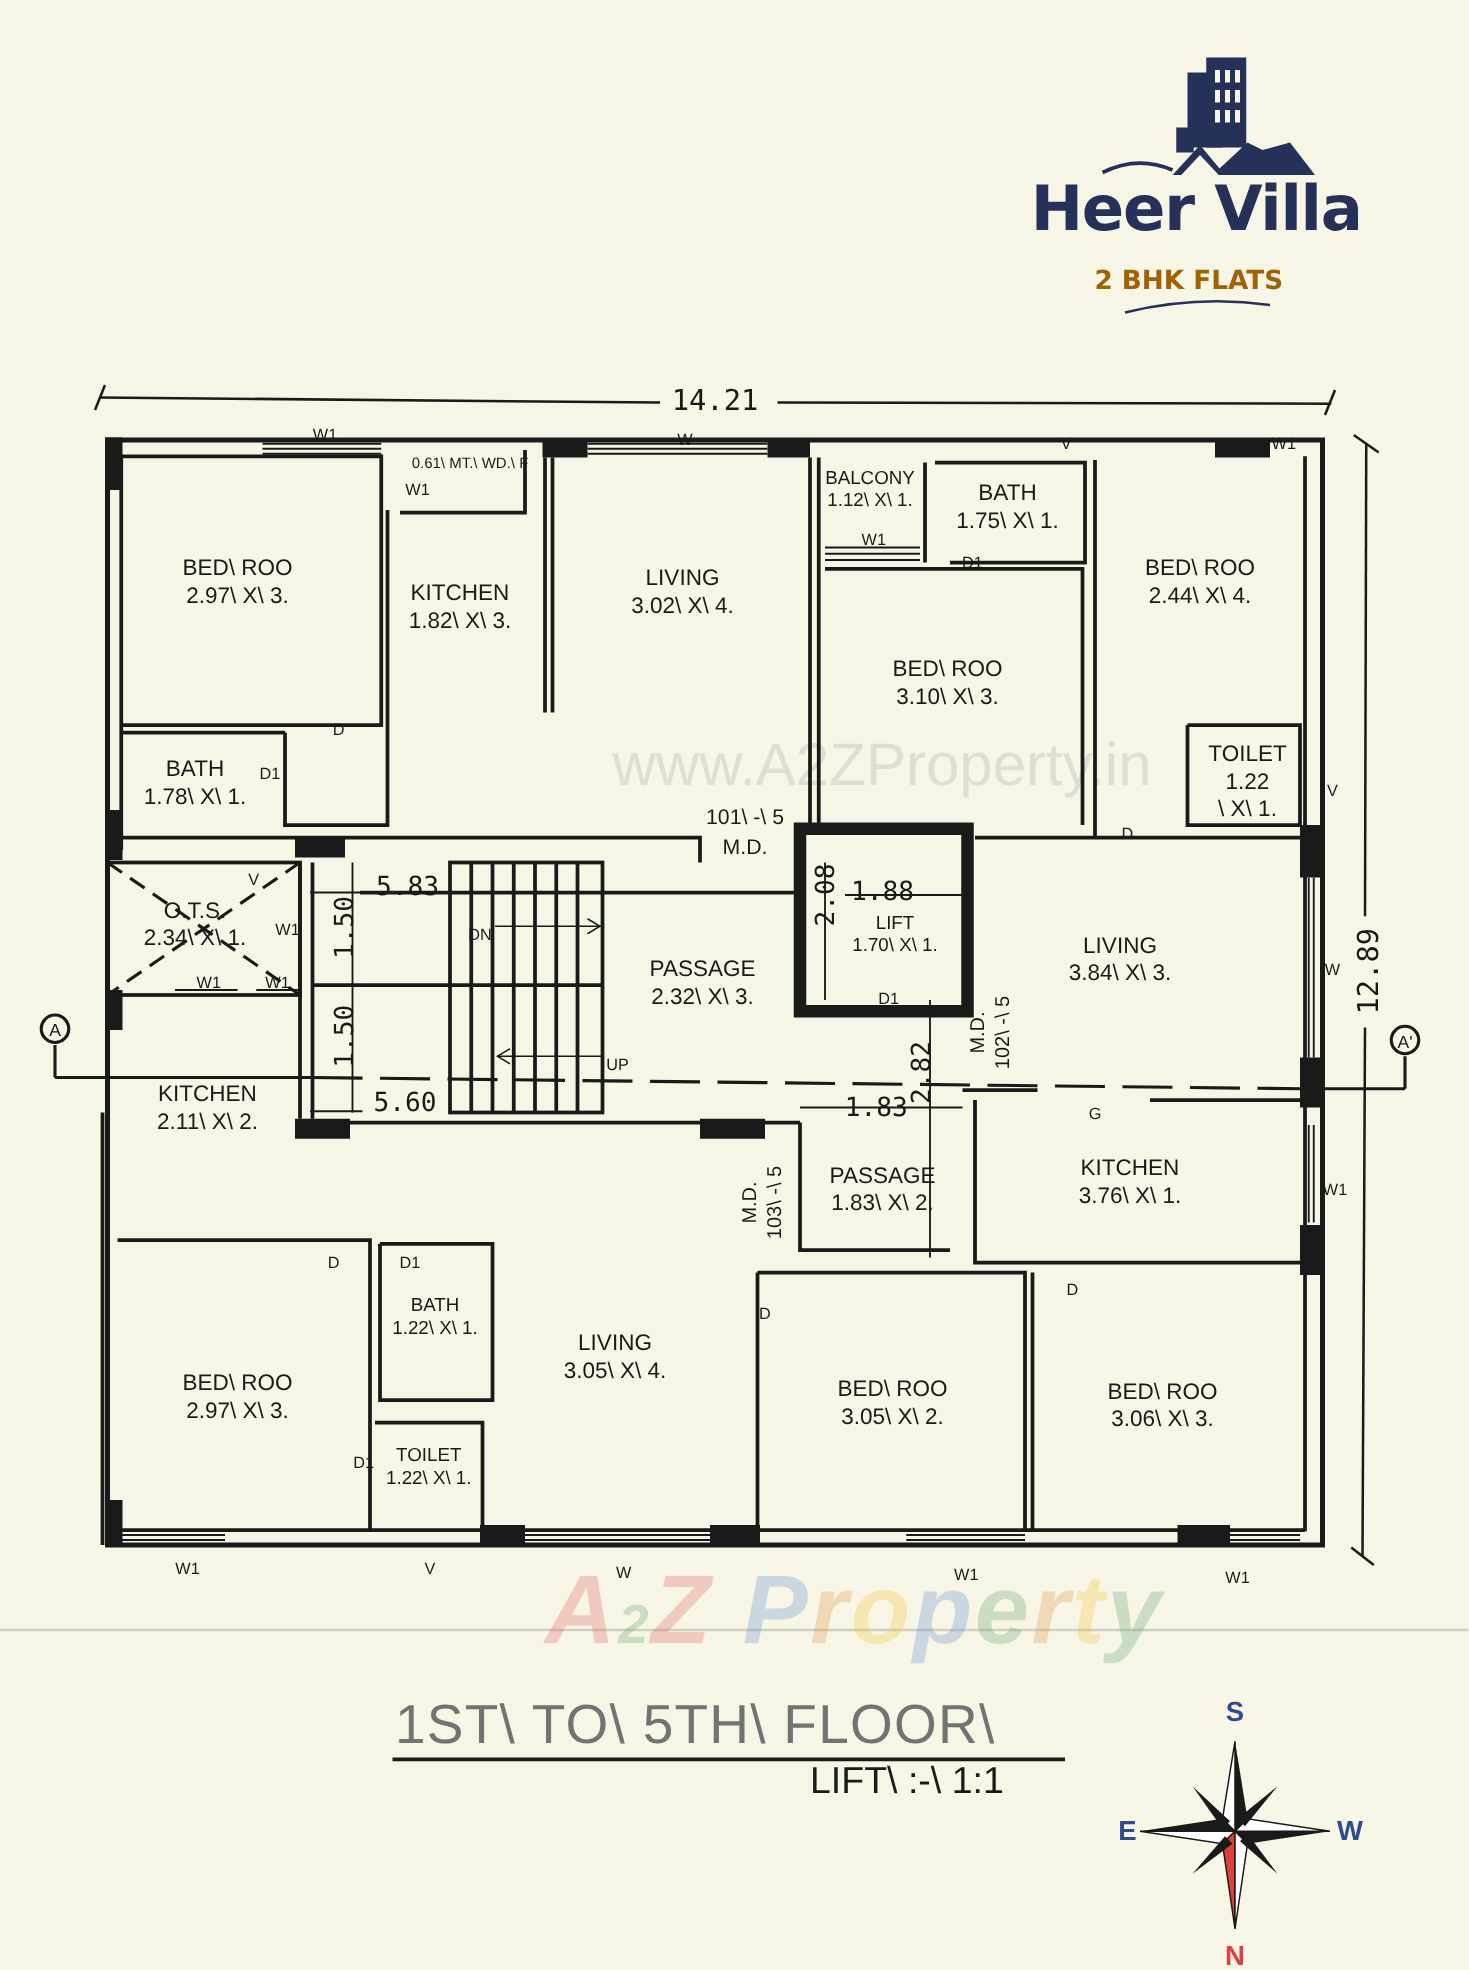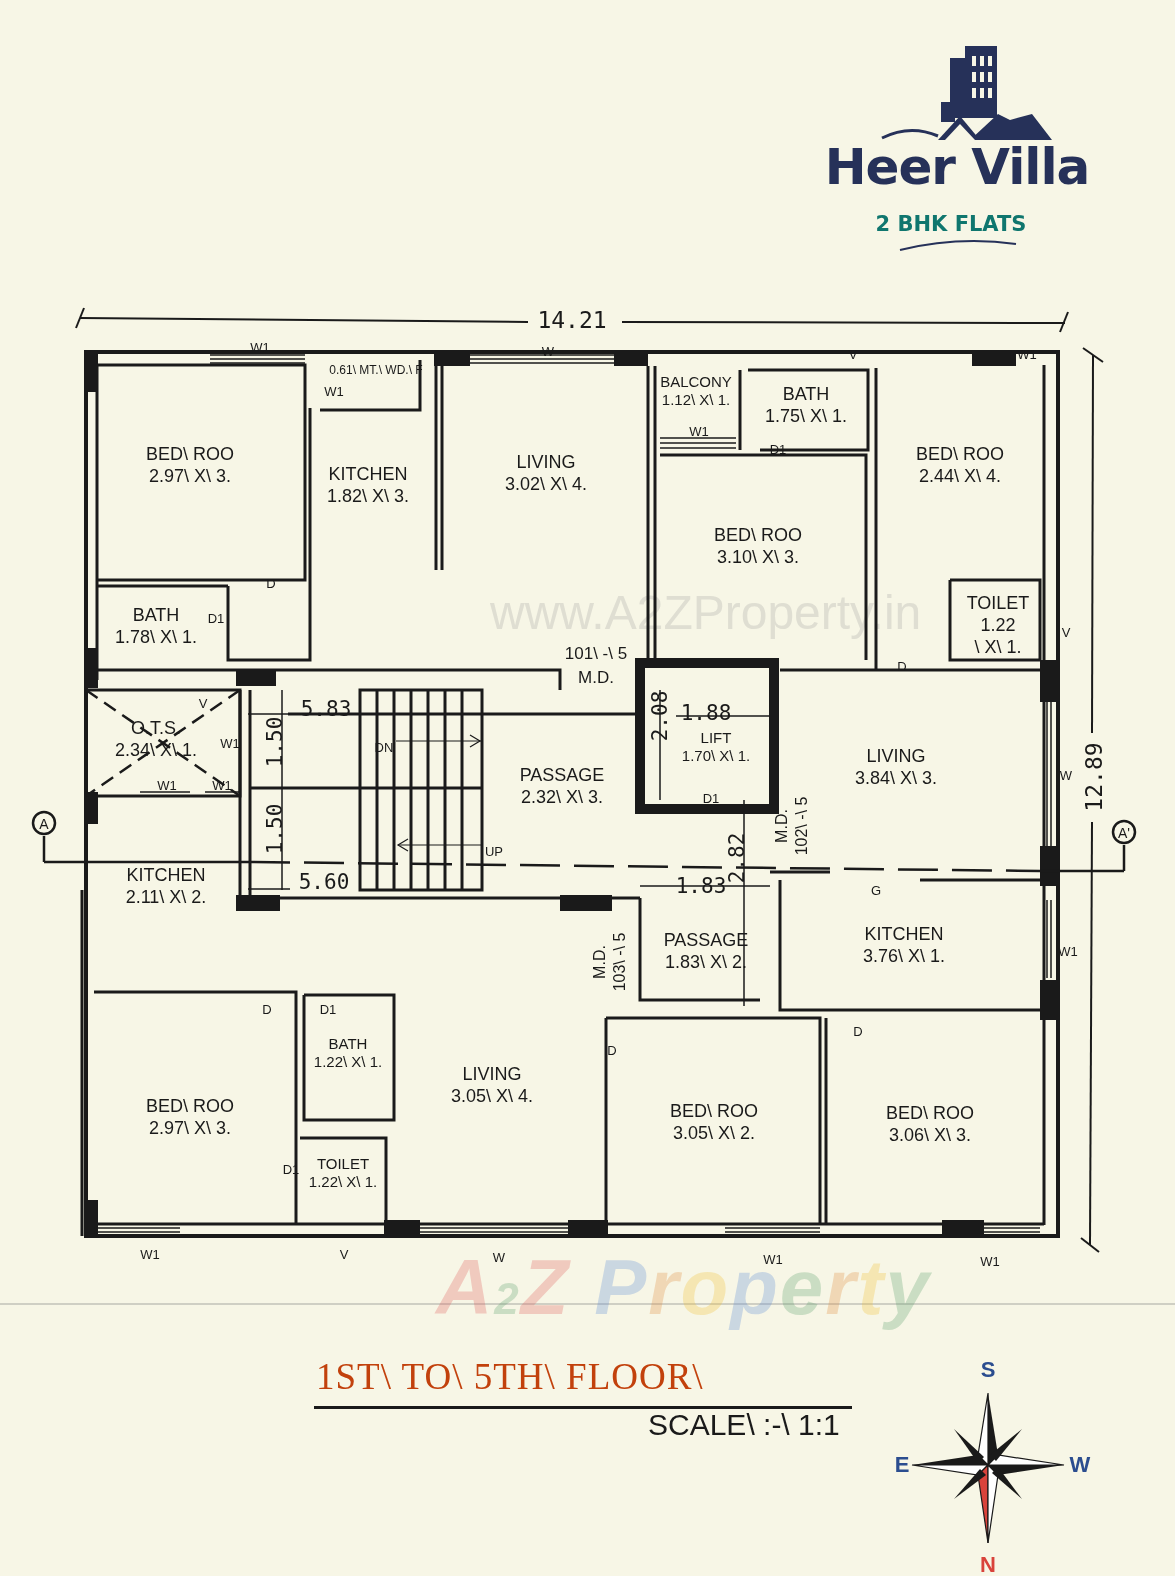--- a/index.html
+++ b/index.html
@@ -10,28 +10,28 @@
     position:relative;
   }
   #logo { position:absolute; left:820px; top:0px; width:280px; height:220px;margin-top:40px; }
   #logo .title {
     position:absolute; left:2px; top:98px; width:270px; text-align:center;
     font-family:"DejaVu Sans", sans-serif; font-weight:bold; font-size:50px; color:#263159;
     letter-spacing:-1px;
   }
   #logo .sub {
     position:absolute; left:0; top:172px; width:262px; text-align:center;
-    font-family:"DejaVu Sans", sans-serif; font-weight:bold; font-size:21px; color:#0f766e;
+    font-family:"DejaVu Sans", sans-serif; font-weight:bold; font-size:21px; color:#a16207;
   }
   #plan { position:absolute; left:0; top:0; }
   .lbl { font-family:"Liberation Sans", sans-serif; fill:#1a1a1a; }
   .dim { font-family:"DejaVu Sans Mono", monospace; fill:#1a1a1a; }
   #floor-title {
     position:absolute; left:316px; top:1355px;
-    font-family:Liberation Serif, serif; font-size:37px; color:#c2410c;
+    font-family:Liberation Sans, sans-serif; font-size:44px; color:#737373;
     letter-spacing:1px;
   }
   #floor-rule { position:absolute; left:314px; top:1406px; width:538px; height:3px; background:#1a1a1a; }
   #scale-text {
     position:absolute; left:648px; top:1408px;
     font-family:"Liberation Sans", sans-serif; font-size:30px; color:#1a1a1a;
   }
   #sep-line { position:absolute; left:0; top:1303px; width:1175px; height:2px; background:#cfcfc4; }
   #watermark-mid {
     position:absolute; left:490px; top:585px; font-size:48px; color:rgba(150,150,150,0.25);
@@ -342,21 +342,21 @@
     </g>
 </svg>
 
 <div id="watermark-bottom">
   <span style="color:#e05a5a">A</span><span style="color:#5aa06a;font-size:44px">2</span><span style="color:#e05a5a">Z</span>
   <span style="color:#5a8ad6">P</span><span style="color:#e08a3a">r</span><span style="color:#f0c030">o</span><span style="color:#5a8ad6">p</span><span style="color:#5aa06a">e</span><span style="color:#e08a3a">r</span><span style="color:#f0c030">t</span><span style="color:#5aa06a">y</span>
 </div>
 
 <div id="floor-title">1ST\ TO\ 5TH\ FLOOR\</div>
 <div id="floor-rule"></div>
-<div id="scale-text">SCALE\ :-\ 1:1</div>
+<div id="scale-text">LIFT\ :-\ 1:1</div>
 
 <svg style="position:absolute;left:890px;top:1355px" width="210" height="221" viewBox="0 0 210 221">
   <g transform="translate(98,110)">
     <polygon points="0,-72 10,-10 0,0" fill="#1a1a1a"></polygon>
     <polygon points="0,-72 -10,-10 0,0" fill="#ffffff" stroke="#1a1a1a" stroke-width="1.2"></polygon>
     <polygon points="76,0 10,10 0,0" fill="#1a1a1a"></polygon>
     <polygon points="76,0 10,-10 0,0" fill="#ffffff" stroke="#1a1a1a" stroke-width="1.2"></polygon>
     <polygon points="-76,0 -10,-10 0,0" fill="#1a1a1a"></polygon>
     <polygon points="-76,0 -10,10 0,0" fill="#ffffff" stroke="#1a1a1a" stroke-width="1.2"></polygon>
     <polygon points="0,78 -10,10 0,0" fill="#d9433b" stroke="#1a1a1a" stroke-width="1.2"></polygon>

